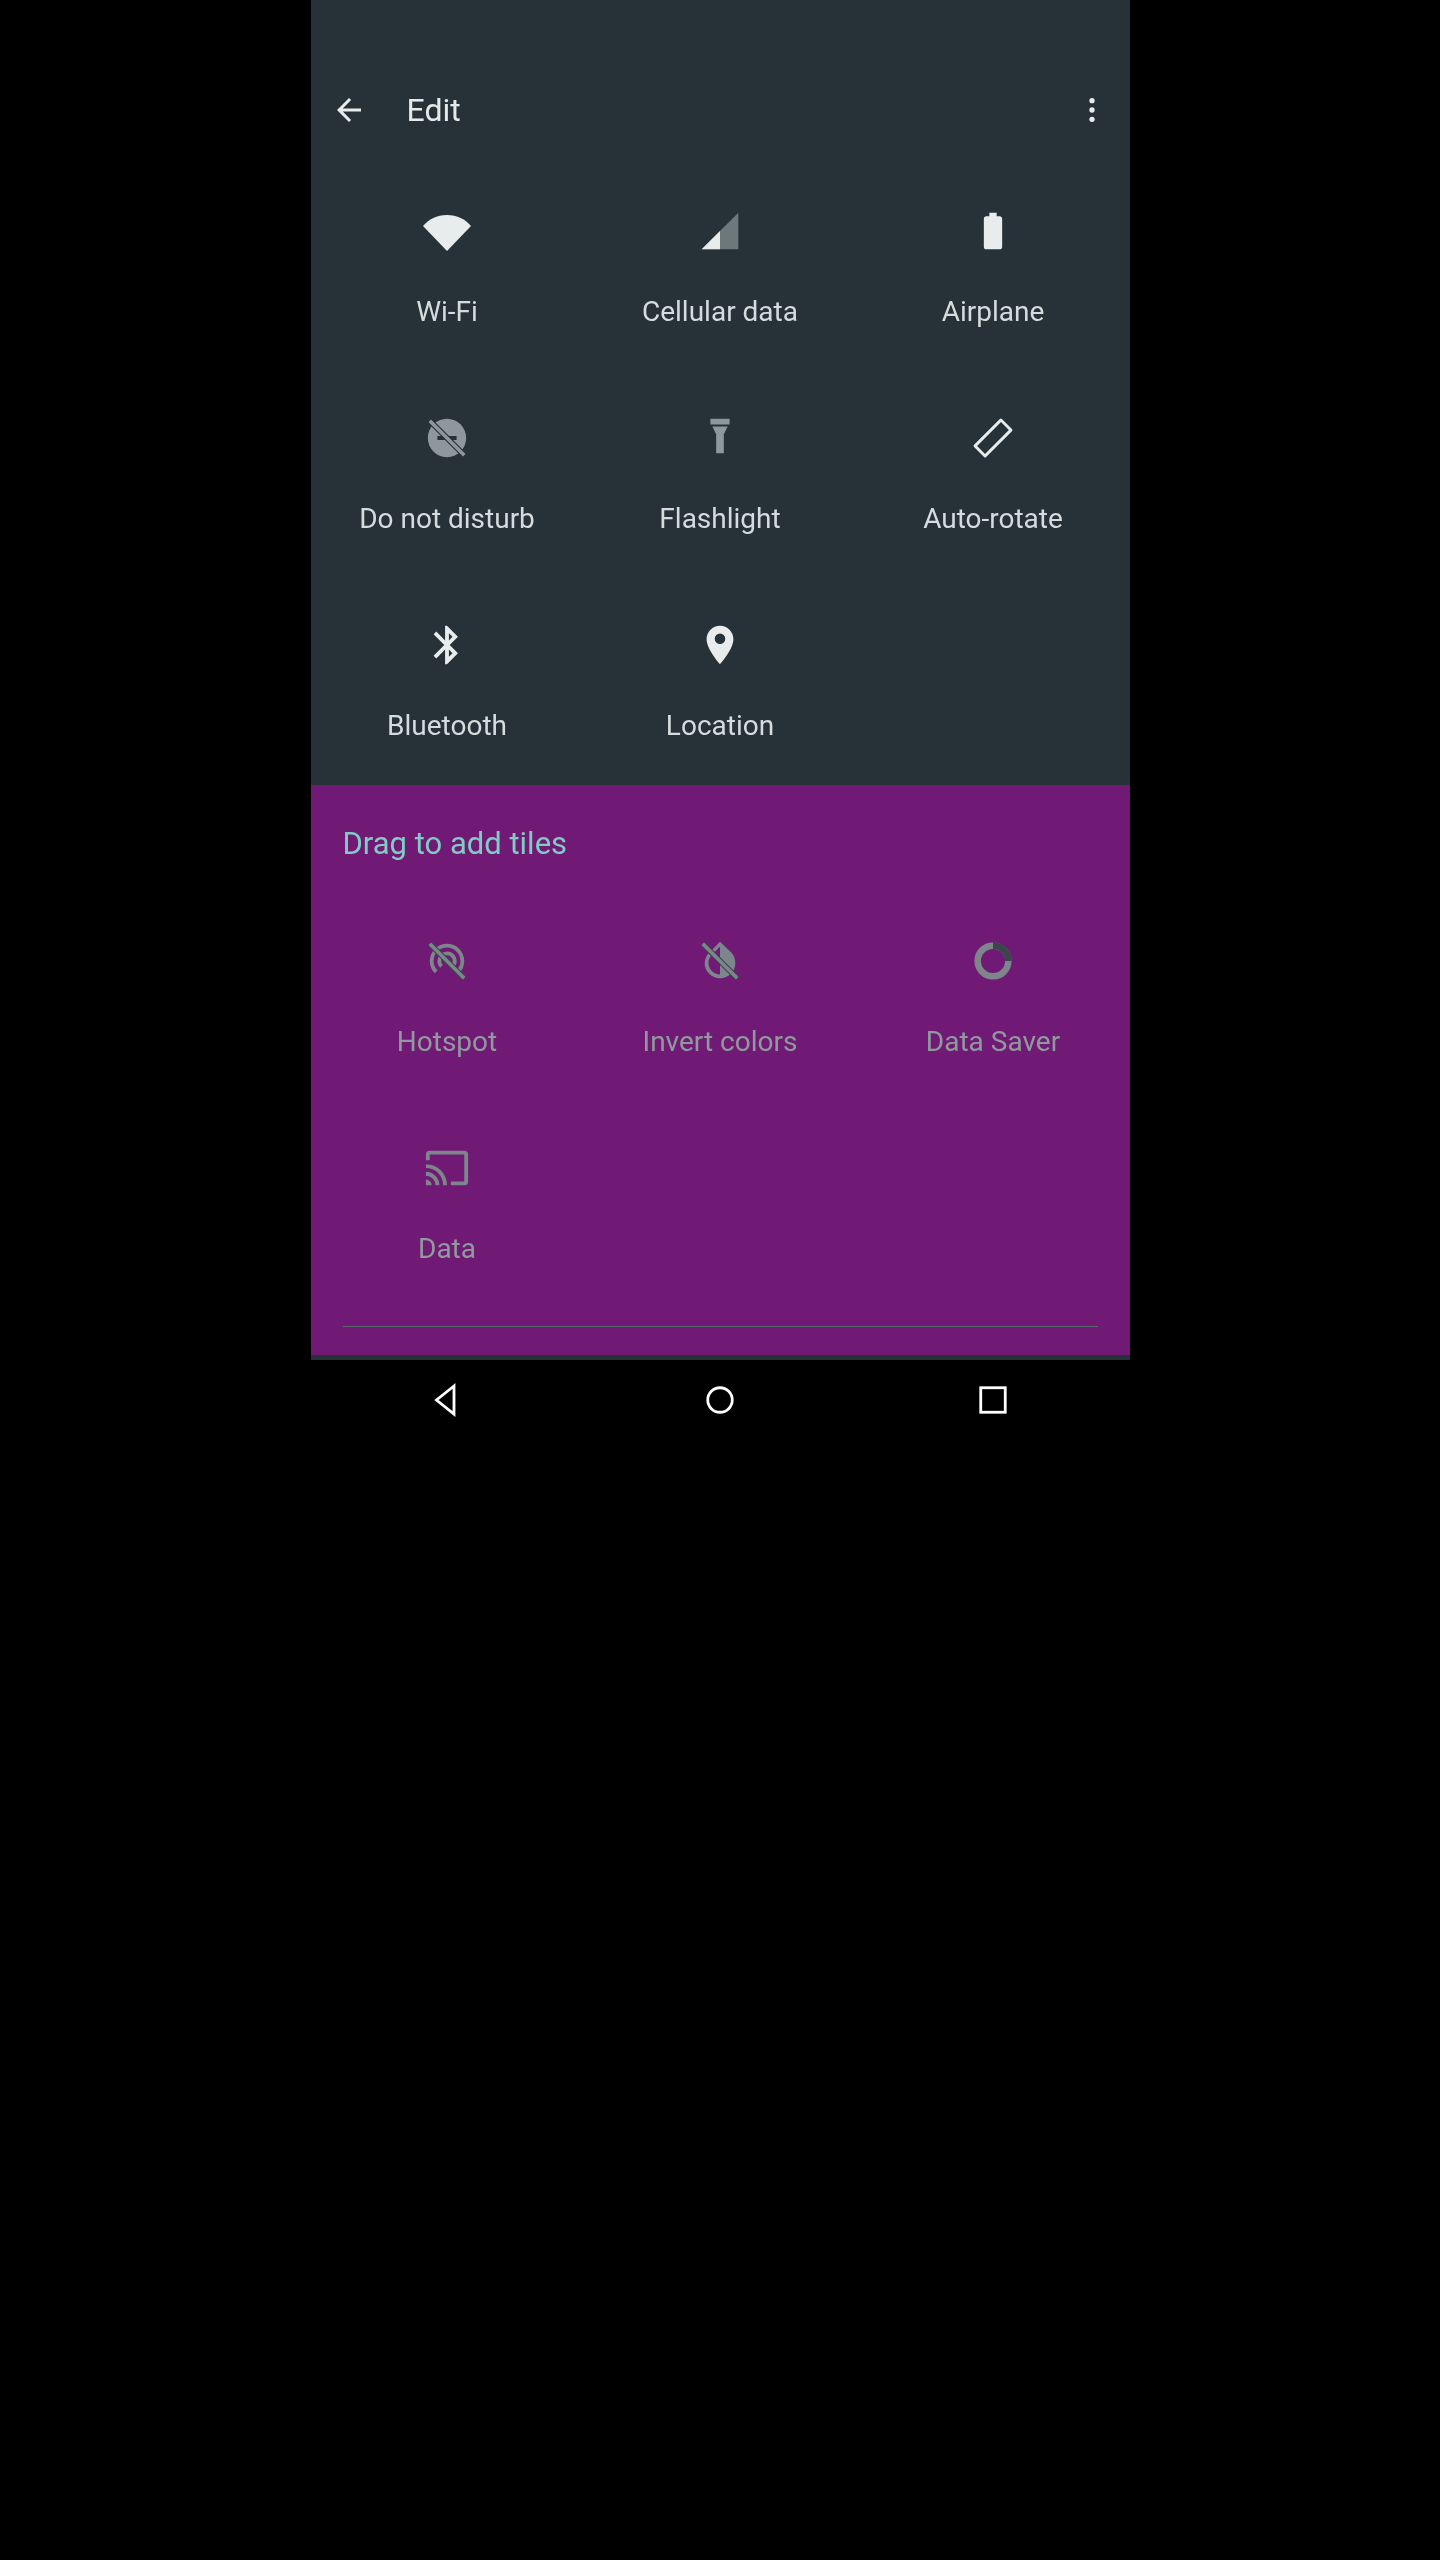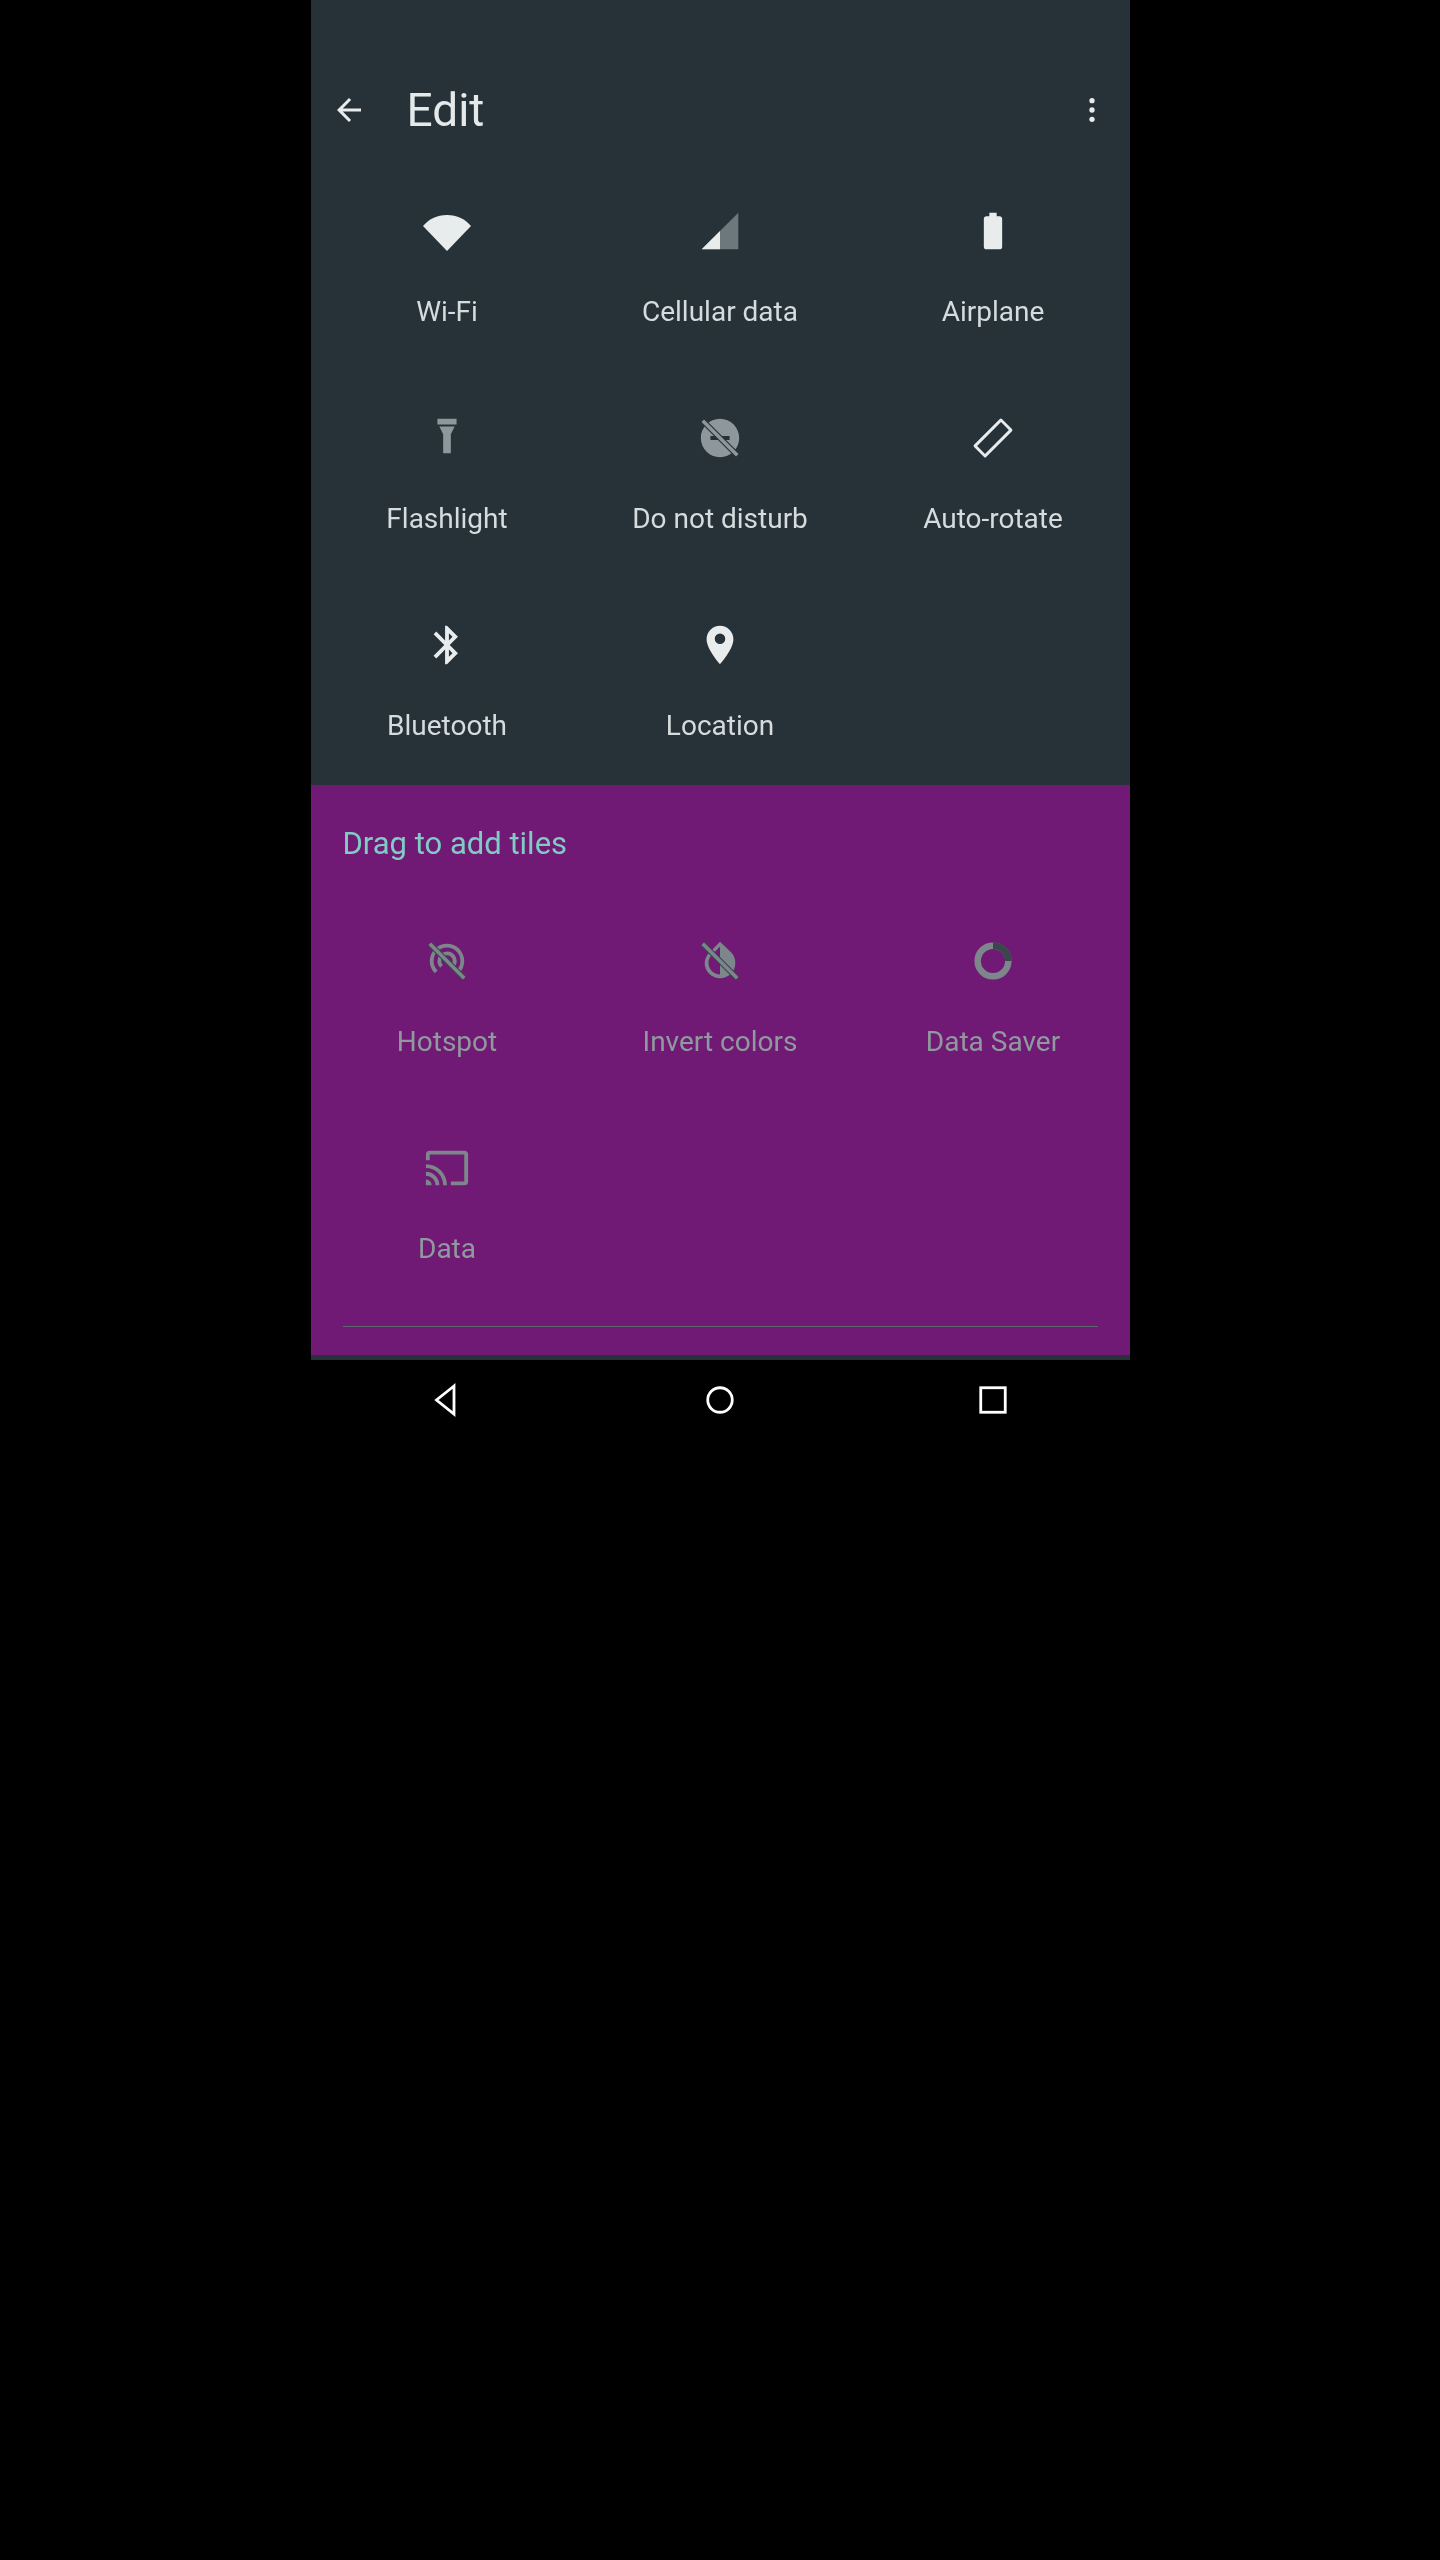--- a/index.html
+++ b/index.html
@@ -20,21 +20,21 @@
   }
   .topgap { height:56px; }
   .appbar {
     height:108px;
     display:flex;
     align-items:center;
     padding:0 18px;
     color:#eceff1;
   }
   .appbar .back { width:40px; display:flex; align-items:center; justify-content:center; }
-  .appbar .title { font-size:46px; font-weight:400; margin-left:38px; color:#e5e9ea; flex:1; }
+  .appbar .title { font-size:32px; font-weight:400; margin-left:38px; color:#e5e9ea; flex:1; }
   .appbar .more { width:40px; display:flex; align-items:center; justify-content:center; }
   svg { display:block; }
   .ico-bright { fill:#e8eced; }
 
   .grid {
     display:grid;
     grid-template-columns: repeat(3, 1fr);
   }
   .tile {
     height:207px;
@@ -130,35 +130,35 @@
         <svg width="44" height="44" viewBox="0 0 24 24">
             <path class="ico-bright" d="M15.67 4H14V2h-4v2H8.33C7.6 4 7 4.6 7 5.33v15.33C7 21.4 7.6 22 8.33 22h7.33C16.4 22 17 21.4 17 20.67V5.33C17 4.6 16.4 4 15.67 4z"></path>
           </svg>
       </div>
       <div class="tile-label">Airplane</div>
     </div>
 
     <div class="tile">
       <div class="iconbox">
         <svg width="46" height="46" viewBox="0 0 24 24">
-            <path fill="#8d979c" d="M7 2h10v3H7zM8 6h8l-2 4v10h-4V10z"></path>
-          </svg>
-      </div>
-      <div class="tile-label">Flashlight</div>
-    </div>
-
-    <div class="tile">
-      <div class="iconbox">
-        <svg width="46" height="46" viewBox="0 0 24 24">
             <path fill="#8d979c" d="M12 2C6.48 2 2 6.48 2 12s4.48 10 10 10 10-4.48 10-10S17.52 2 12 2zm5 11H7v-2h10v2z"></path>
             <line x1="3" y1="3" x2="21" y2="21" stroke="#263238" stroke-width="3"></line>
             <line x1="3" y1="3" x2="21" y2="21" stroke="#8d979c" stroke-width="1.8"></line>
           </svg>
       </div>
       <div class="tile-label">Do not disturb</div>
+    </div>
+
+    <div class="tile">
+      <div class="iconbox">
+        <svg width="46" height="46" viewBox="0 0 24 24">
+            <path fill="#8d979c" d="M7 2h10v3H7zM8 6h8l-2 4v10h-4V10z"></path>
+          </svg>
+      </div>
+      <div class="tile-label">Flashlight</div>
     </div>
 
     <div class="tile">
       <div class="iconbox">
         <svg width="50" height="50" viewBox="0 0 24 24">
             <path class="ico-bright" d="M16.48 2.52a.75.75 0 00-1.06 0L2.52 15.42a.75.75 0 000 1.06l5 5a.75.75 0 001.06 0L21.48 8.58a.75.75 0 000-1.06l-5-5zM8 19.94L4.06 16 16 4.06 19.94 8 8 19.94z"></path>
             <path class="ico-bright" d="M7 2l1.5 3L7 2zm10 20l-1.5-3L17 22z"></path>
           </svg>
       </div>
       <div class="tile-label">Auto-rotate</div>

